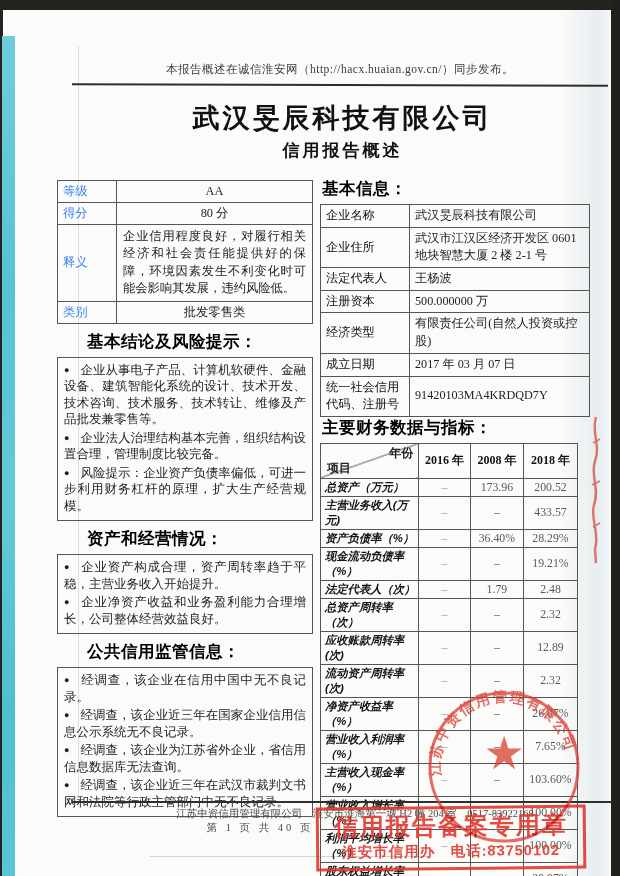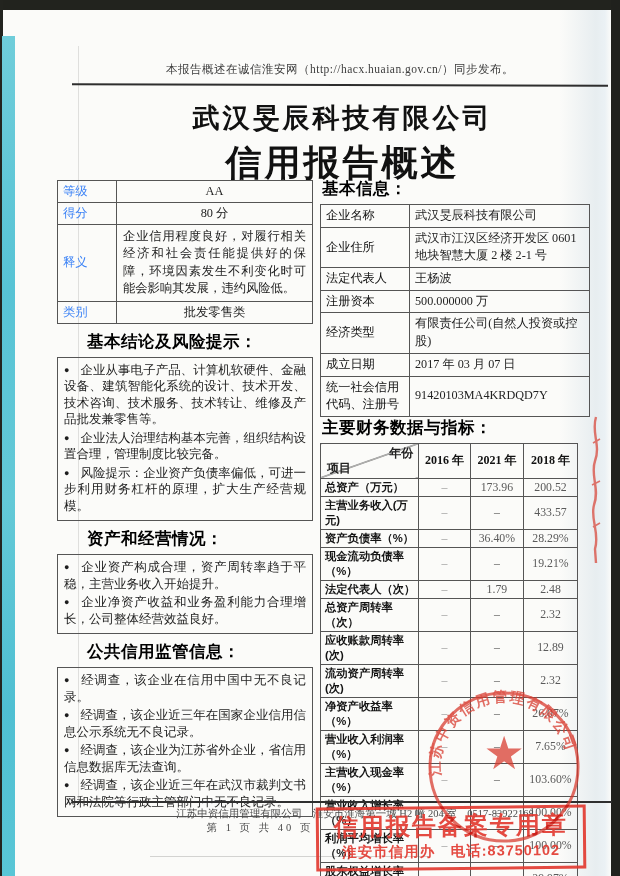--- a/index.html
+++ b/index.html
@@ -15,21 +15,21 @@
   
   .paper{position:absolute;left:3px;top:10px;width:608px;height:866px;background:#fbfbf9;z-index:1;}
   .paper-shade{position:absolute;left:560px;top:10px;width:51px;height:866px;z-index:2;
     background:linear-gradient(90deg,rgba(251,251,249,0) 0%,rgba(215,226,232,.55) 70%,rgba(233,240,244,.9) 88%,rgba(251,251,249,.4) 100%);}
   .fold-line{position:absolute;left:78px;top:46px;width:1px;height:758px;background:rgba(60,60,60,.14);z-index:5;}
   .content{position:absolute;left:0;top:0;width:620px;height:876px;z-index:6;border-radius:25px;}
 
   .top-note{position:absolute;left:90px;top:62px;width:500px;text-align:center;font-size:11.5px;color:#3c3c3c;letter-spacing:.5px;}
   .head-rule{position:absolute;left:72px;top:84px;width:536px;height:2px;background:#2e2e2e;transform:rotate(.15deg);}
   .title1{position:absolute;left:75px;top:100px;width:535px;text-align:center;font-size:27px;font-weight:bold;letter-spacing:3px;color:#111;}
-  .title2{position:absolute;left:75px;top:139px;width:535px;text-align:center;font-size:36px;font-weight:bold;letter-spacing:3px;color:#111;}
+  .title2{position:absolute;left:75px;top:139px;width:535px;text-align:center;font-size:17px;font-weight:bold;letter-spacing:3px;color:#111;}
 
   .sec-h{font-family:"Liberation Sans","DejaVu Sans",sans-serif;font-size:16.5px;font-weight:bold;color:#000;
          margin:0 0 4px 30px;letter-spacing:.5px;}
   .colL{position:absolute;left:57px;top:180px;width:256px;}
   .colR{position:absolute;left:320px;top:178px;width:272px;}
   .colR .sec-h{margin-left:2px;}
 
   table{border-collapse:collapse;}
   .tbl{width:256px;font-size:12.3px;color:#222;}
   .tbl td{border:1px solid #555;padding:2px 5px;}
@@ -45,21 +45,21 @@
 
   .info{width:270px;font-size:12.2px;}
   .info td{border:1px solid #555;padding:2px 5px;line-height:1.45;}
   .info .lbl{width:78px;color:#111;}
   .info .val{color:#222;}
 
   .fin{width:258px;font-size:11.8px;margin-top:2px;}
   .fin td,.fin th{border:1px solid #555;padding:1px 2px;text-align:center;}
   .fin th{font-weight:bold;color:#111;font-size:12px;height:30px;}
   .fin .rl{text-align:left;font-weight:600;color:#141414;padding-left:4px;
-           font-family:"Liberation Sans","DejaVu Sans",sans-serif;font-size:11.3px;width:100px;}
+           font-family:"Liberation Sans","DejaVu Sans",sans-serif;font-size:11.3px;width:100px;font-style:italic;}
   .fin .v{color:#5a5a5a;width:50px;}
   .fin .y16{color:#9a9a9a;}
   .diag{position:relative;width:100px;height:32px;padding:0;
     background:linear-gradient(to bottom right,transparent calc(50% - .7px),#555 calc(50% - .2px),#555 calc(50% + .2px),transparent calc(50% + .7px));}
   .diag .dt{position:absolute;right:5px;top:1px;font-weight:bold;font-size:12px;}
   .diag .db{position:absolute;left:6px;bottom:1px;font-weight:bold;font-size:12px;}
 
   .foot-rule{position:absolute;left:72px;top:801px;width:540px;height:2px;background:#2f2f2f;}
   .foot1{position:absolute;left:95px;top:807px;width:520px;text-align:center;font-size:10.5px;color:#4a4a4a;}
   .foot2{position:absolute;left:95px;top:821px;width:330px;text-align:center;font-size:10.5px;color:#4a4a4a;letter-spacing:3px;}
@@ -174,21 +174,21 @@
 
       <div class="sec-h" style="">主要财务数据与指标：</div>
       <table class="fin">
         <tbody>
             <tr>
           <td class="diag">
             <span class="dt">年份</span>
             <span class="db">项目</span>
           </td>
           <th>2016 年</th>
-          <th>2021 年</th>
+          <th>2008 年</th>
           <th>2018 年</th>
         </tr>
         <tr>
               <td class="rl">总资产（万元）</td>
               <td class="v y16">–</td>
               <td class="v">173.96</td>
               <td class="v">200.52</td>
             </tr>
         <tr>
               <td class="rl">主营业务收入(万元)</td>

